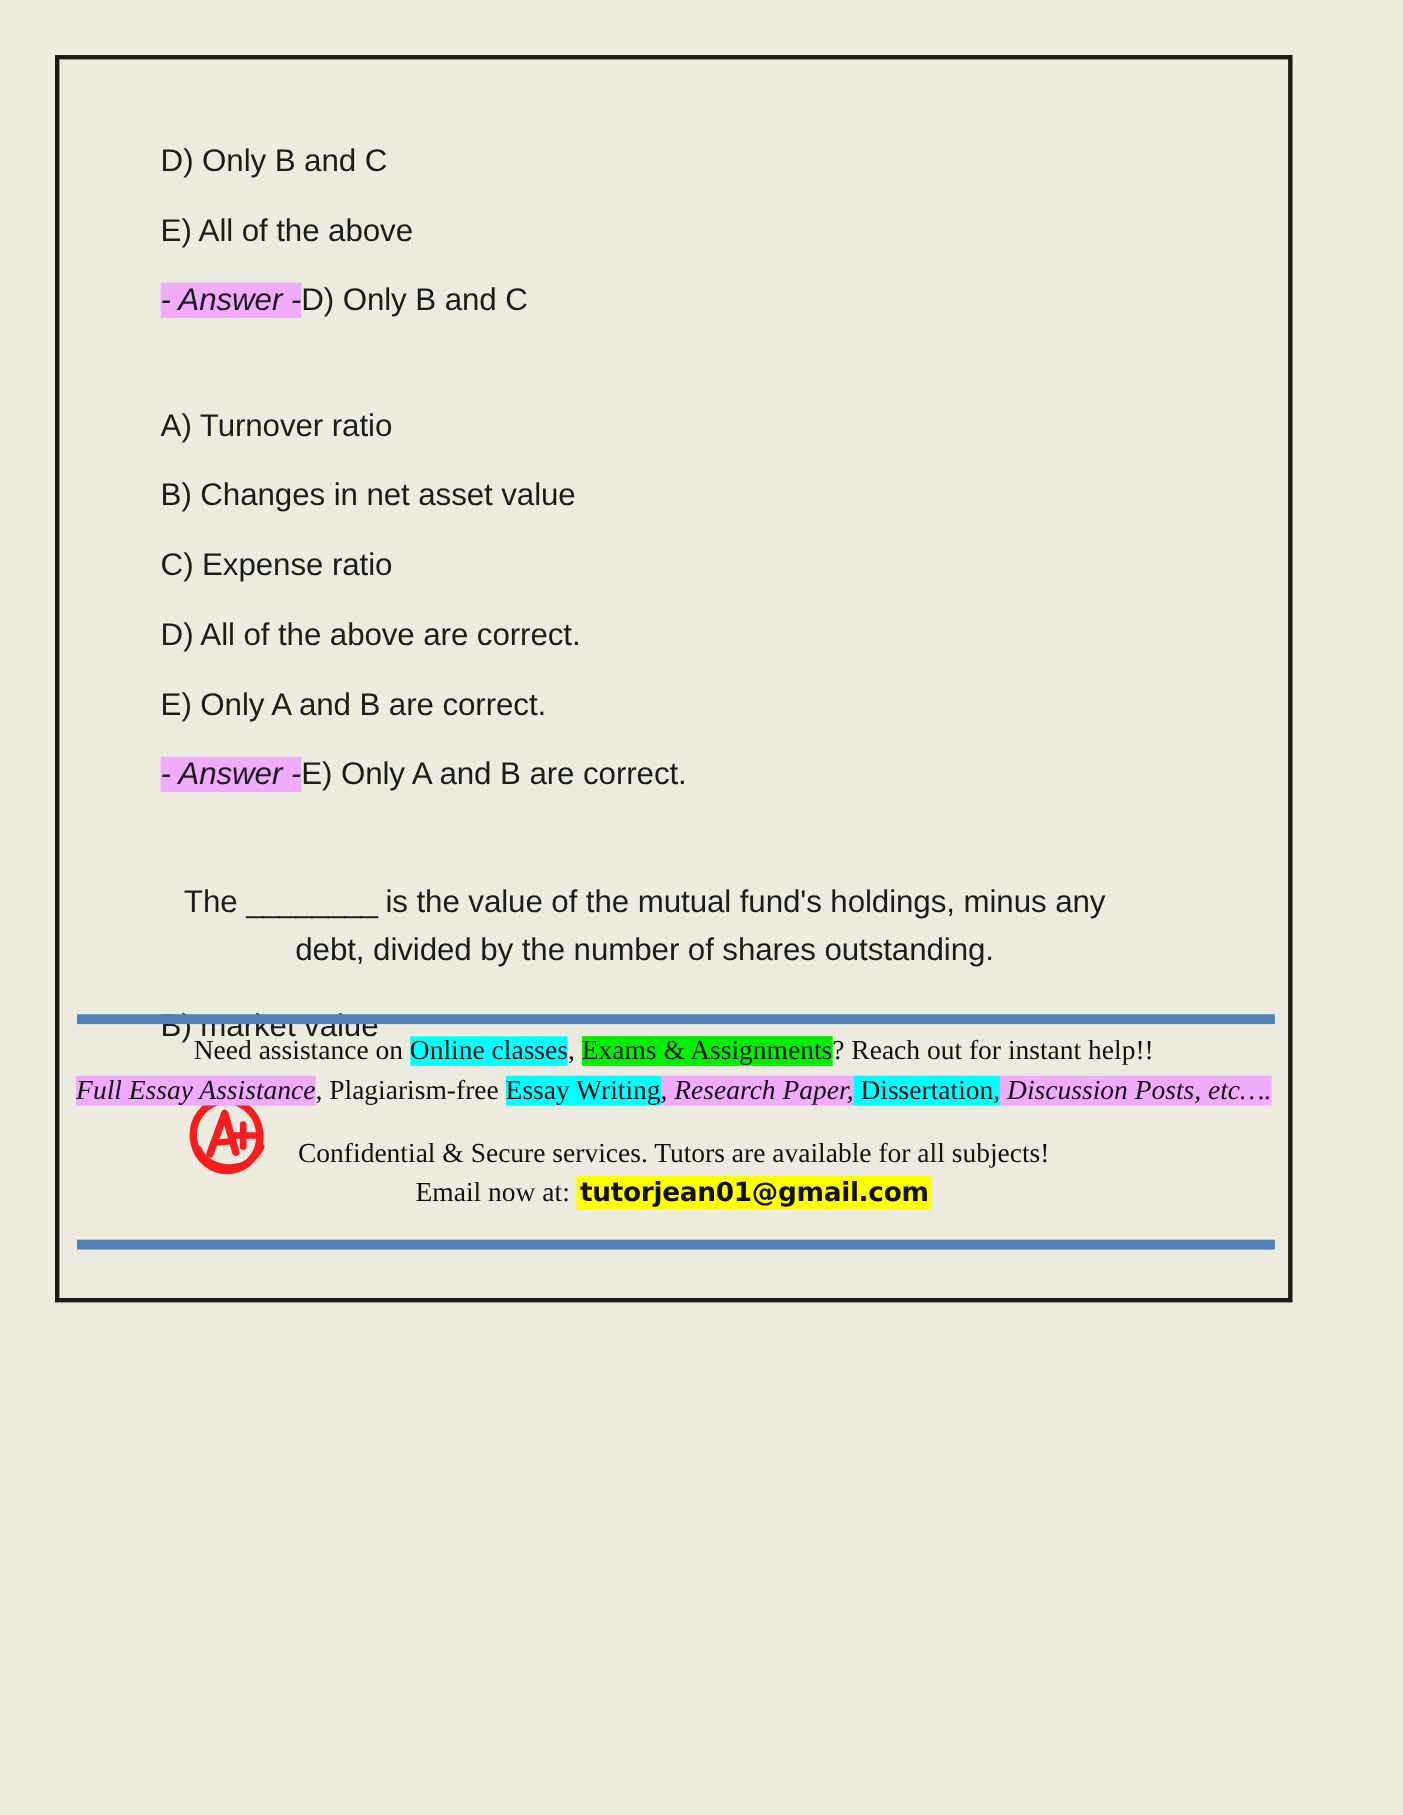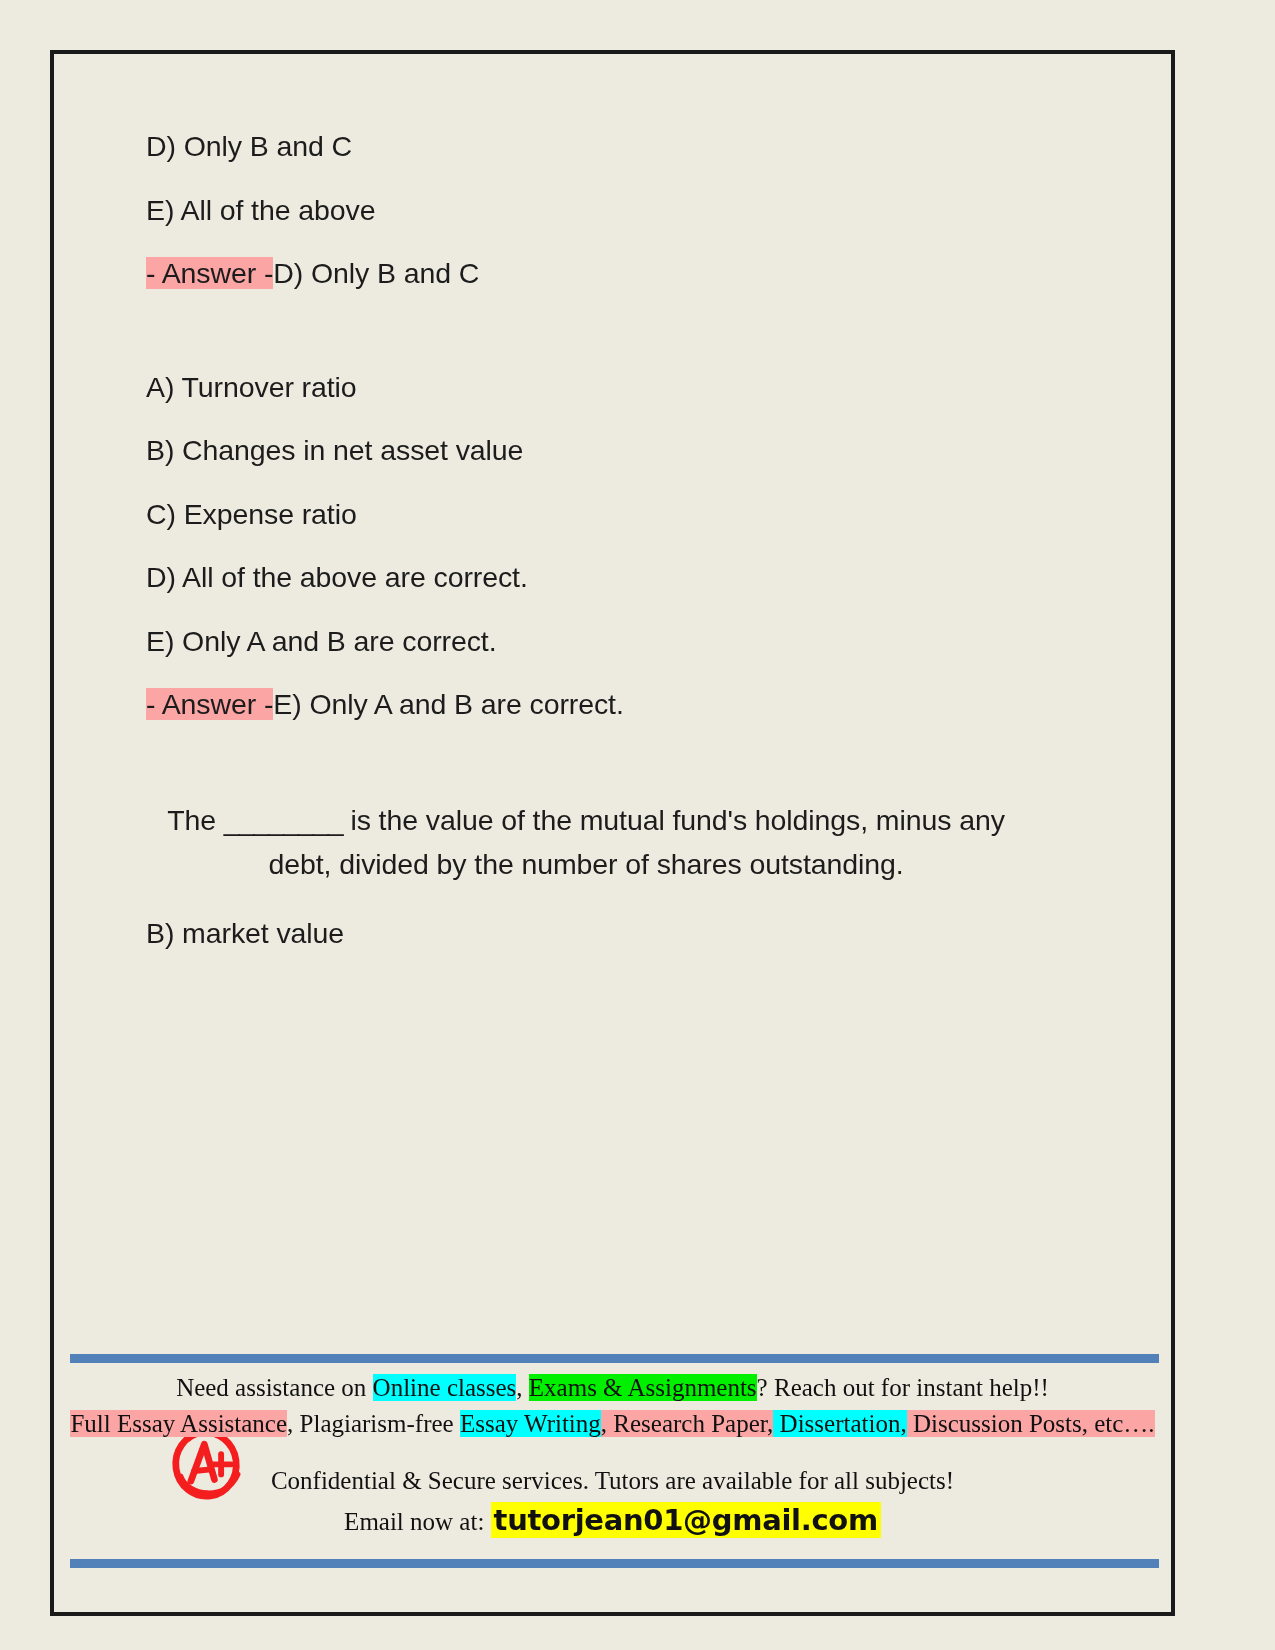--- a/index.html
+++ b/index.html
@@ -11,21 +11,21 @@
     width: 1275px;
     height: 1650px;
     font-family: "Liberation Sans", sans-serif;
     -webkit-font-smoothing: antialiased;
   }
   #page {
     position: absolute;
     left: 50px;
     top: 50px;
     width: 1125px;
-    height: 1566px;
+    height: 1134px;
     border: 4px solid #1a1a1a;
     box-sizing: border-box;
     background: #edebe0;
   }
   .body-area {
     position: absolute;
     left: 92px;
     top: 78px;
     right: 60px;
   }
@@ -43,21 +43,22 @@
     margin-bottom: 33px;
     text-align: center;
   }
   .gap-block {
     height: 50px;
   }
   .gap-block-sm {
     height: 44px;
   }
   .hl-yellow {
-    background: #fca5a5;
+    background: #f0abfc;
+    font-style: italic;
   }
   .hl-cyan {
     background: #00ffff;
   }
   .hl-green {
     background: #00f000;
   }
   .blank {
     letter-spacing: -1px;
   }
@@ -99,21 +100,21 @@
   .f-line-2 { margin-bottom: 0px; }
   .f-block-2 {
     margin-top: 22px;
     position: relative;
   }
   .f-line-3 { font-size: 25px; line-height: 1.45; }
   .f-line-4 { font-size: 25px; line-height: 1.45; }
   .email {
     font-family: "DejaVu Sans", sans-serif;
     font-weight: bold;
-    font-size: 29px;
+    font-size: 24px;
     background: #ffff00;
     padding: 1px 3px;
     letter-spacing: -0.3px;
   }
 
   
   #logo {
     position: absolute;
     left: 110px;
     top: 112px;

